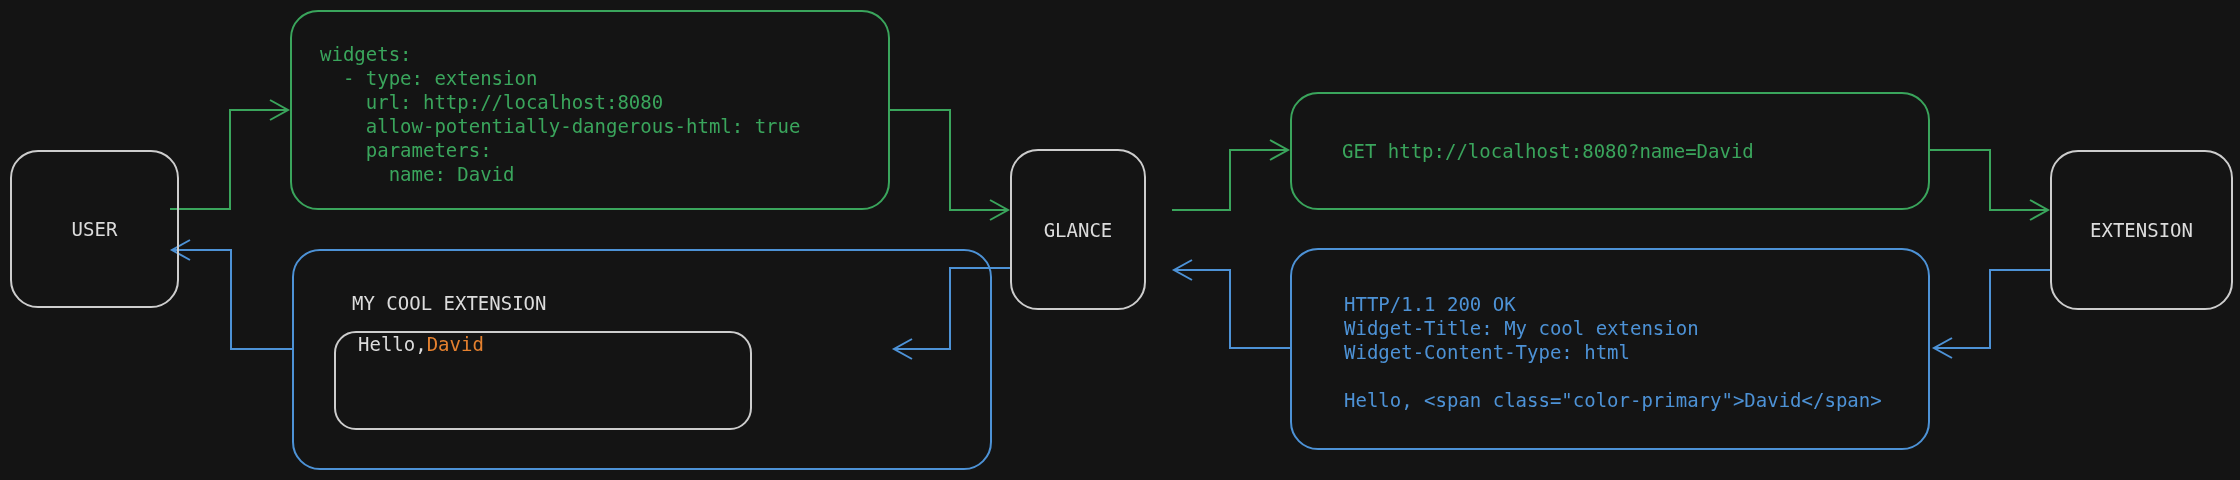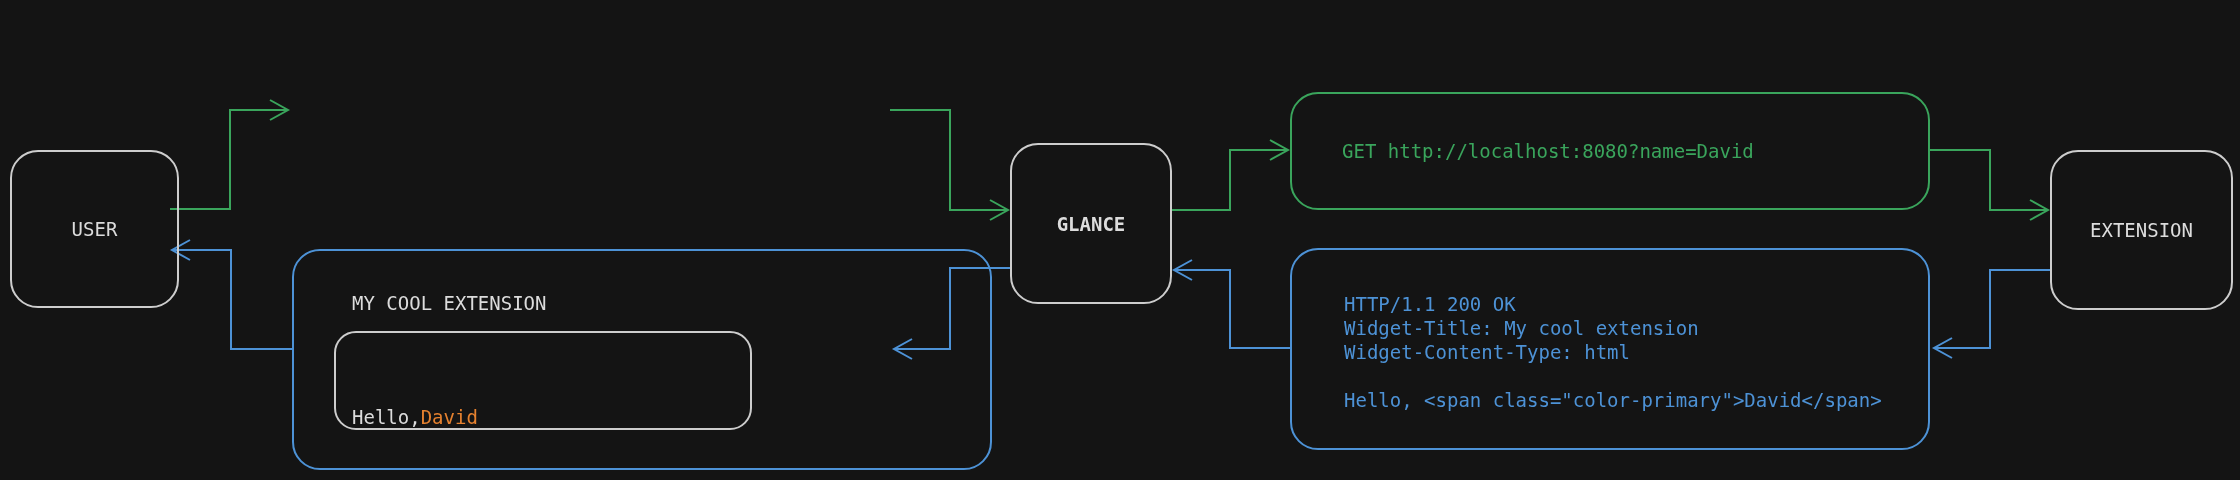--- a/index.html
+++ b/index.html
@@ -27,21 +27,21 @@
   .node{
     position:absolute;
     border:2px solid var(--neutral-border);
     border-radius:28px;
     display:flex;align-items:center;justify-content:center;
     color:var(--text-light);
     font-size:19px;
     background:transparent;
   }
   .node-user{left:10px;top:150px;width:169px;height:158px;}
-  .node-glance{left:1010px;top:143px;width:162px;height:161px;font-weight:bold;}
+  .node-glance{left:1010px;top:149px;width:136px;height:161px;}
   .node-extension{left:2050px;top:150px;width:183px;height:160px;}
 
   .codebox{
     position:absolute;
     border-radius:28px;
     background:transparent;
   }
   .codebox pre{
     font-family:inherit;
     font-size:19px;
@@ -66,22 +66,22 @@
   .widget-title{
     margin:40px 0 0 58px;
     font-size:19px;line-height:24px;
     color:var(--text-light);
   }
   .widget-inner{
     position:absolute;
     left:40px;top:80px;width:418px;height:99px;
     border:2px solid var(--neutral-border);
     border-radius:22px;
-    display:flex;align-items:flex-end;
-    padding-left:16px;
+    display:flex;align-items:flex-start;
+    padding-left:22px;
     font-size:19px;
     color:var(--text-light);
   }
   .greeting-name{color:var(--primary-orange);}
 </style>
 </head>
 <body>
 
 <div class="canvas">
 
@@ -101,20 +101,28 @@
     <path class="wire blue" d="M 2050 270 H 1990 V 348 H 1934" marker-end="url(#arrow-blue)"></path>
     <path class="wire blue" d="M 1290 348 H 1230 V 270 H 1174" marker-end="url(#arrow-blue)"></path>
     <path class="wire blue" d="M 1010 268 H 950 V 349 H 894" marker-end="url(#arrow-blue)"></path>
     <path class="wire blue" d="M 292 349 H 231 V 250 H 172" marker-end="url(#arrow-blue)"></path>
   </svg>
 
   <div class="node node-user">
     <span>USER</span>
   </div>
 
+  <div class="codebox green-box box-config">
+    <pre>widgets:
+  - type: extension
+    url: http://localhost:8080
+    allow-potentially-dangerous-html: true
+    parameters:
+      name: David</pre>
+  </div>
 
   <div class="node node-glance">
     <span>GLANCE</span>
   </div>
 
   <div class="codebox green-box box-request">
     <pre>GET http://localhost:8080?name=David</pre>
   </div>
 
   <div class="node node-extension">

